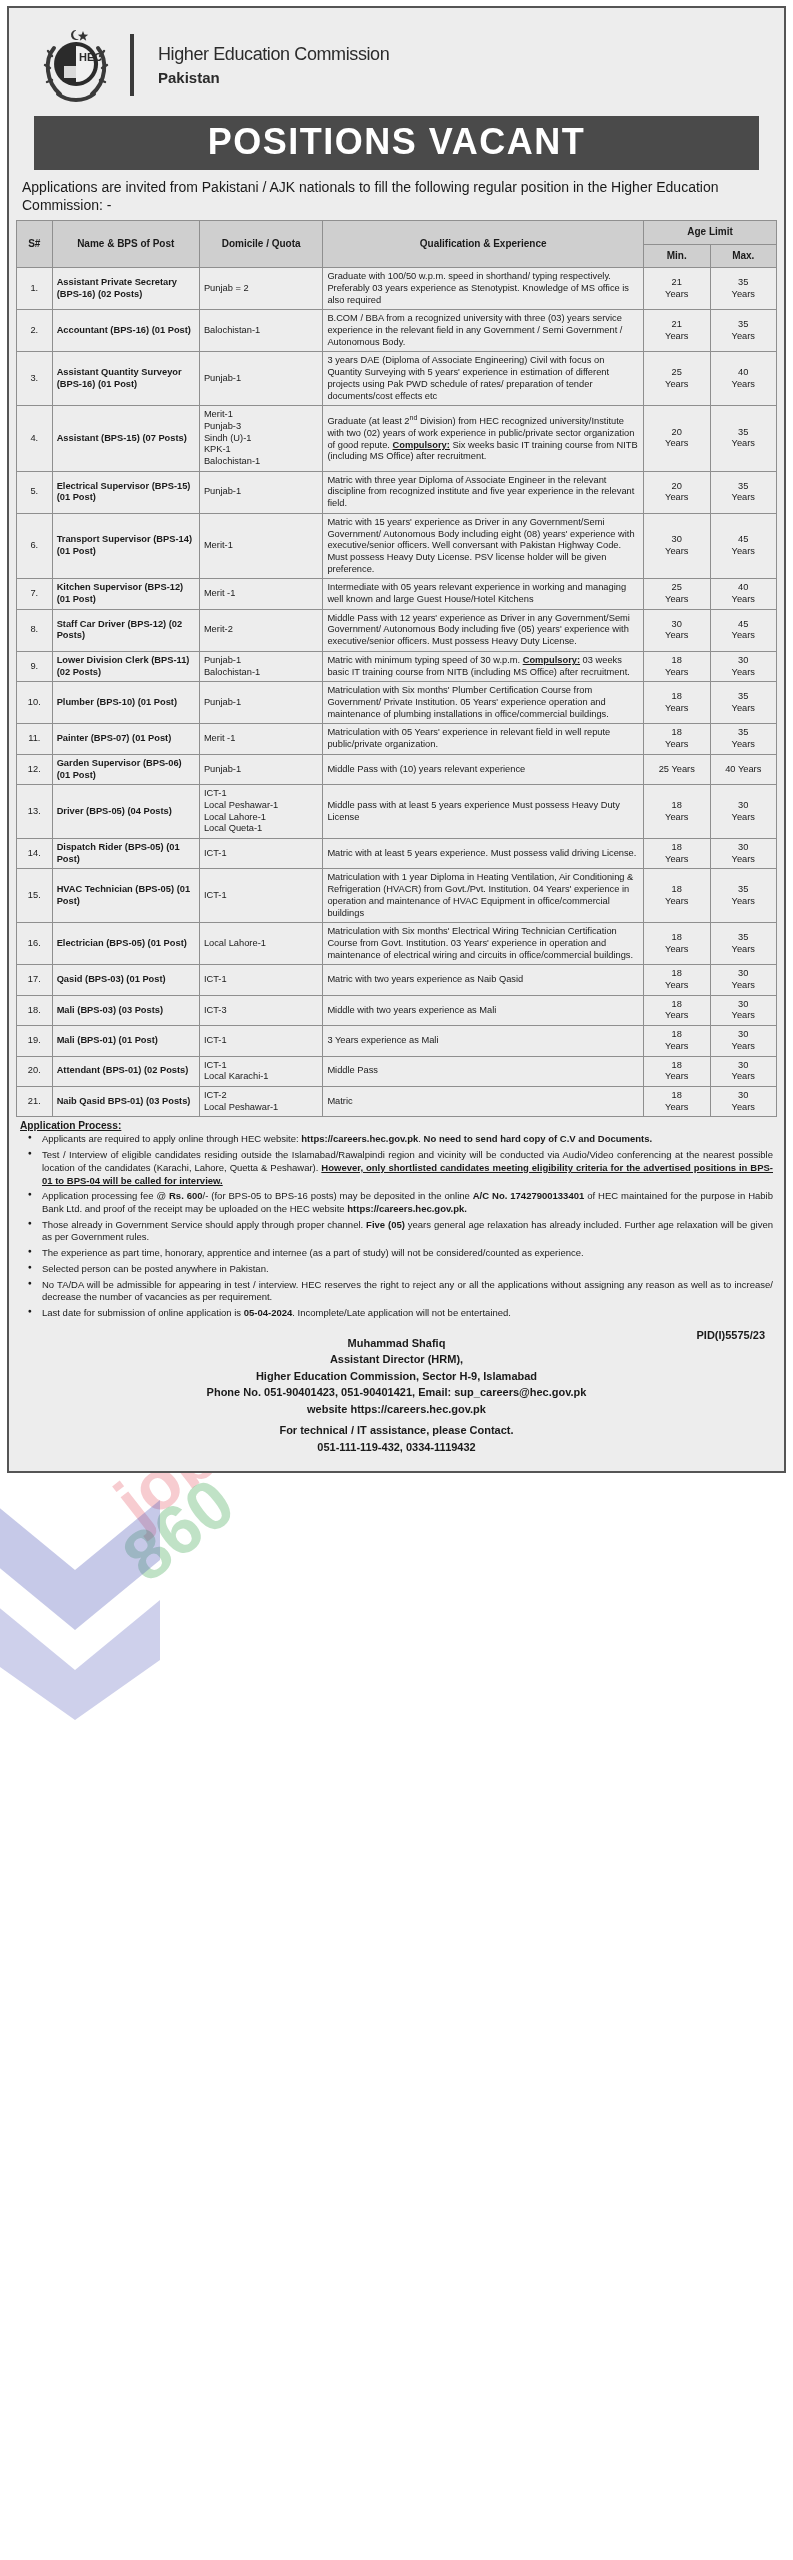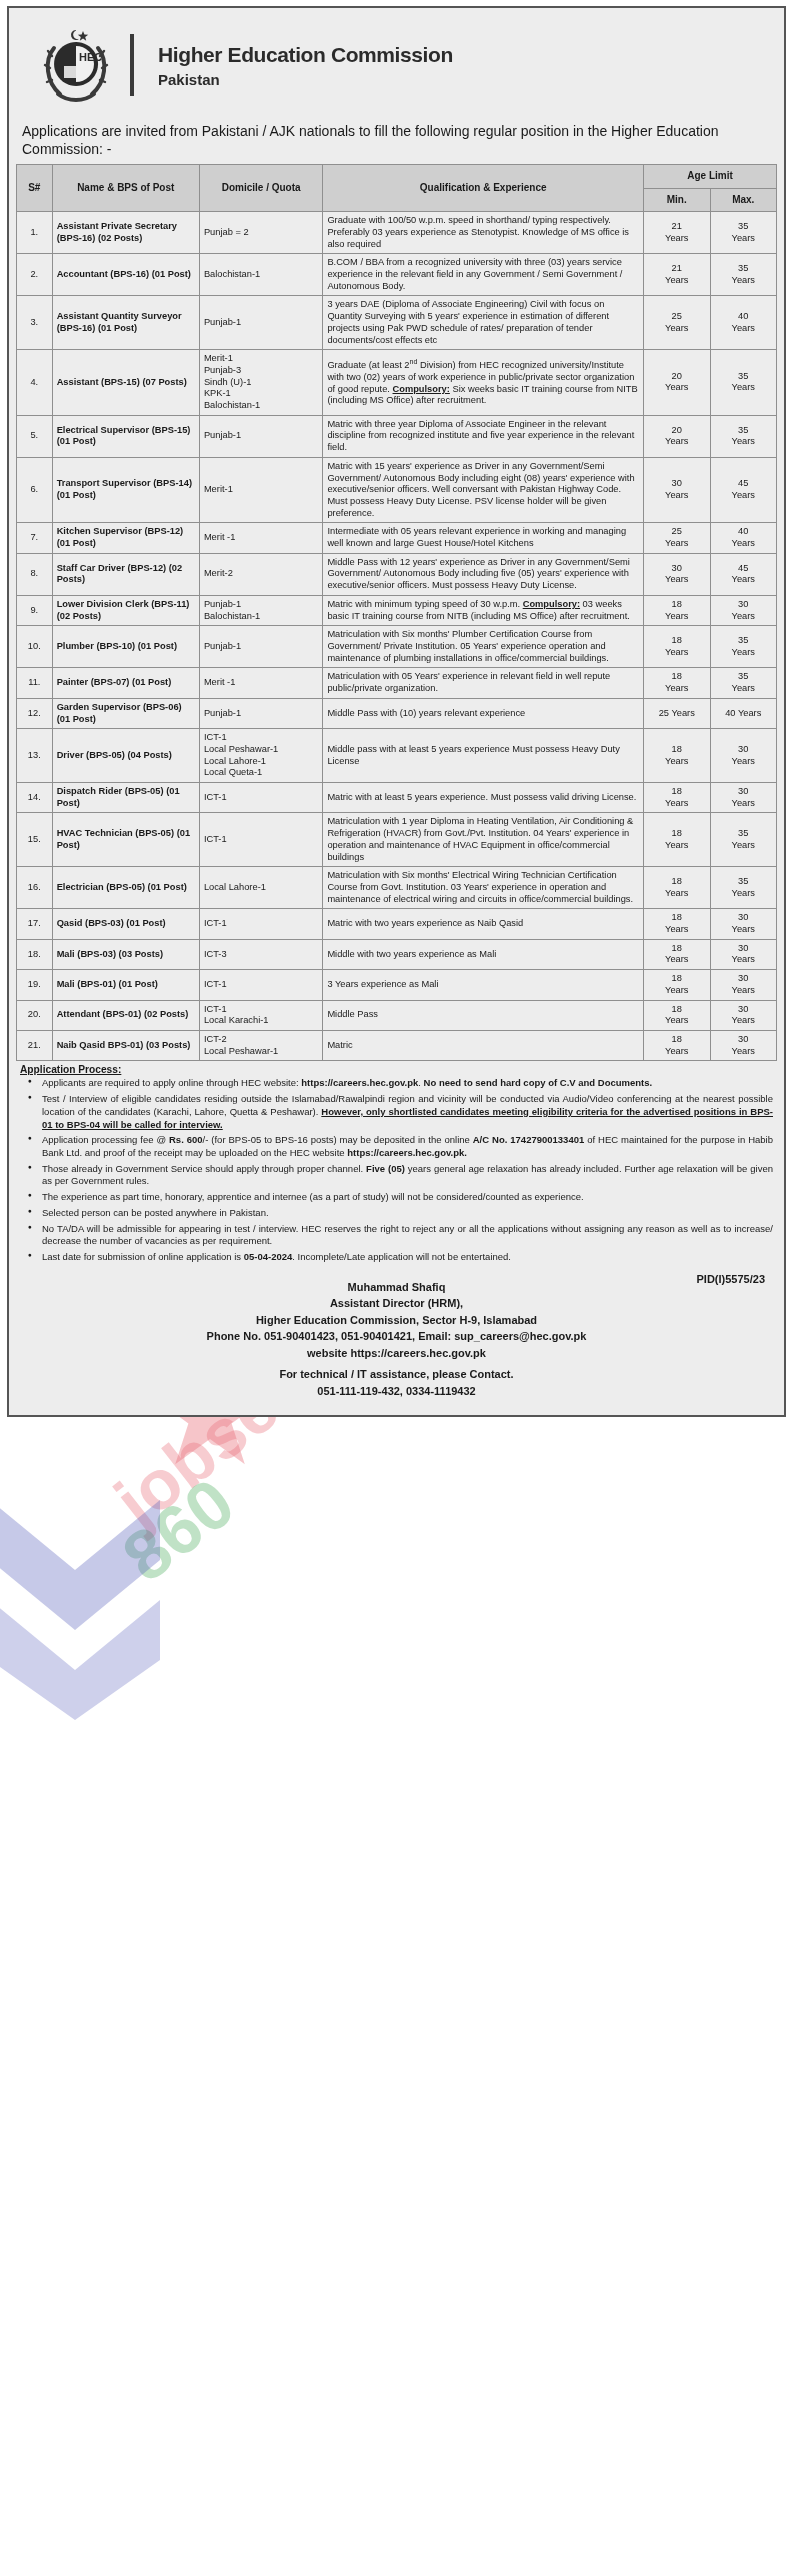--- a/index.html
+++ b/index.html
@@ -42,21 +42,21 @@
             clip-path: polygon(50% 0%,61% 35%,98% 35%,68% 57%,79% 91%,50% 70%,21% 91%,32% 57%,2% 35%,39% 35%);
             z-index:2; }
   .wmchev { position:absolute; top:1490px; left:-20px; width:190px; height:230px; z-index:2; }
 
   
   .hdr { display:flex; align-items:center; gap:14px; padding:12px 4px 10px 22px; }
   .crest { width:76px; height:78px; position:relative; flex:none; }
   .crest svg { display:block; }
   .vrule { width:4px; height:62px; background:#3a3a3a; flex:none; margin:0 10px 0 2px; }
   .hdr-txt { line-height:1; }
-  .hdr-title { font-size:21px; font-weight:bold; letter-spacing:-0.4px; color:#2b2b2b; }
+  .hdr-title { font-size:18px; font-weight:normal; letter-spacing:-0.4px; color:#2b2b2b; }
   .hdr-sub { font-size:15px; font-weight:bold; margin-top:7px; color:#2b2b2b; }
 
   .banner { background:#4a4a4a; color:#fff; text-align:center;
             font-size:36px; font-weight:bold; letter-spacing:1.5px;
             padding:5px 0 7px 0; margin:2px 18px 0 18px; }
 
   .lead { font-size:14px; padding:9px 4px 6px 6px; line-height:1.25; }
 
   
   table.jobs { width:100%; border-collapse:collapse; table-layout:fixed; }
@@ -126,20 +126,21 @@
           <path d="M14 30 l-4 -5 M12 42 l-5 -3 M14 54 l-5 2 M62 30 l4 -5 M64 42 l5 -3 M62 54 l5 2" stroke="#3a3a3a" stroke-width="2.4" stroke-linecap="round"></path>
         </svg>
       </div>
       <div class="vrule"></div>
       <div class="hdr-txt">
         <div class="hdr-title">Higher Education Commission</div>
         <div class="hdr-sub">Pakistan</div>
       </div>
     </div>
 
+    <div class="banner">POSITIONS VACANT</div>
 
     <div class="lead">Applications are invited from Pakistani / AJK nationals to fill the following regular position in the Higher Education Commission: -</div>
 
     <table class="jobs">
       <colgroup>
           <col class="c1">
           <col class="c2">
           <col class="c3">
           <col class="c4">
           <col class="c5">

